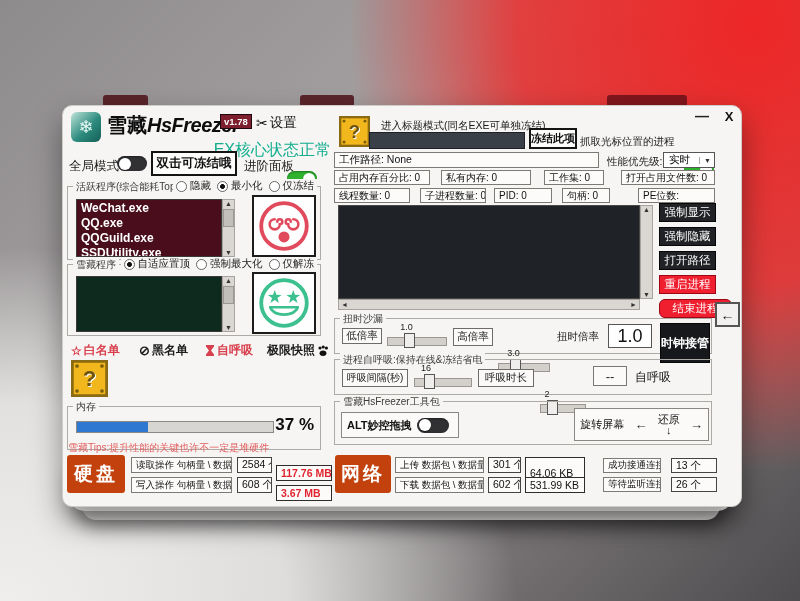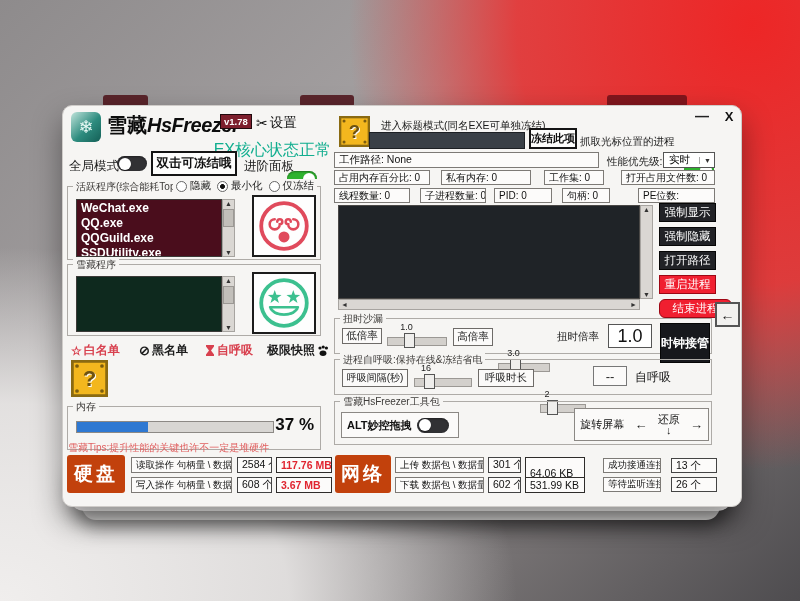--- a/index.html
+++ b/index.html
@@ -12,21 +12,21 @@
   }
   .abs{position:absolute;}
   .artifact{position:absolute;height:12px;border-radius:3px;background:#4e1018;opacity:.85;}
   .stack{position:absolute;background:#f1efee;border-radius:14px;box-shadow:0 8px 18px rgba(0,0,0,.35);}
   .win{position:absolute;left:62px;top:105px;width:678px;height:400px;background:#f6f5f3;
        border-radius:10px;border:1px solid #cfccc9;box-shadow:0 14px 30px rgba(0,0,0,.4);}
   .t{font-size:11px;color:#1a1a1a;white-space:nowrap;}
   .box{border:1px solid #7d7a76;background:#fcfbfa;font-size:10.5px;color:#111;display:flex;align-items:center;
        padding:0 4px;white-space:nowrap;overflow:hidden;box-sizing:border-box;}
   .vb2{border:1.5px solid #2e2c2a;}
-  .red-t{color:#e02530;font-weight:bold;}
+  .red-t{color:#e02530;font-weight:bold;margin-top:8px;}
   .btn{background:#fdfdfc;border:2px solid #141414;color:#101010;font-weight:bold;display:flex;align-items:center;
        justify-content:center;box-sizing:border-box;cursor:pointer;white-space:nowrap;}
   .btn-thin{background:#fbfaf9;border:1px solid #6e6b68;color:#1a1a1a;font-weight:normal;display:flex;align-items:center;
        justify-content:center;box-sizing:border-box;white-space:nowrap;}
   .btn-dark{background:#212226;border:1px solid #060606;color:#fff;display:flex;align-items:center;justify-content:center;
        font-size:11.5px;box-sizing:border-box;white-space:nowrap;}
   .btn-red{background:#f01f30;border:1px solid #9d0714;color:#fff;display:flex;align-items:center;justify-content:center;
        font-size:11.5px;box-sizing:border-box;white-space:nowrap;}
   .biglabel{background:#c2410c;color:#fff;font-weight:bold;font-size:19px;letter-spacing:3px;display:flex;
        align-items:center;justify-content:center;border-radius:3px;}
@@ -127,20 +127,34 @@
           <circle cx="32" cy="32" r="27" fill="none" stroke="#e04a5c" stroke-width="4.5"></circle>
           <path d="M21 24 a6 6 0 1 0 6 6 a3 3 0 1 0 -3 -3" fill="none" stroke="#e04a5c" stroke-width="3" stroke-linecap="round"></path>
           <path d="M43 24 a6 6 0 1 1 -6 6 a3 3 0 1 1 3 -3" fill="none" stroke="#e04a5c" stroke-width="3" stroke-linecap="round"></path>
           <circle cx="32" cy="45" r="6.5" fill="#e04a5c"></circle>
         </svg>
       </div>
     </div>
 
     <div class="abs grp" style="left:4px;top:158px;width:254px;height:72px;">
       <span class="gt">雪藏程序</span>
+      <span class="gr" style="gap:6px;">
+        <span class="rad sel">
+            <i></i>
+            <span>自适应置顶</span>
+          </span>
+        <span class="rad">
+            <i></i>
+            <span>强制最大化</span>
+          </span>
+        <span class="rad">
+            <i></i>
+            <span>仅解冻</span>
+          </span>
+      </span>
       <div class="abs list" style="left:8px;top:11px;width:146px;height:56px;background:#0e291e;"></div>
       <div class="abs vscroll" style="left:154px;top:11px;width:13px;height:56px;">
         <span>▲</span>
           <span class="th"></span>
         <span style="margin-top:auto;">▼</span>
       </div>
       <div class="abs facebox" style="left:184px;top:7px;width:64px;height:62px;">
         <svg width="54" height="54" viewBox="0 0 64 64">
           <circle cx="32" cy="32" r="27" fill="none" stroke="#3cc08f" stroke-width="4.5"></circle>
           <polygon points="21,16.5 23,22.25 29.1,22.4 24.2,26.1 26,31.9 21,28.4 16,31.9 17.8,26.1 12.9,22.4 19,22.25" fill="#3cc08f"></polygon>

